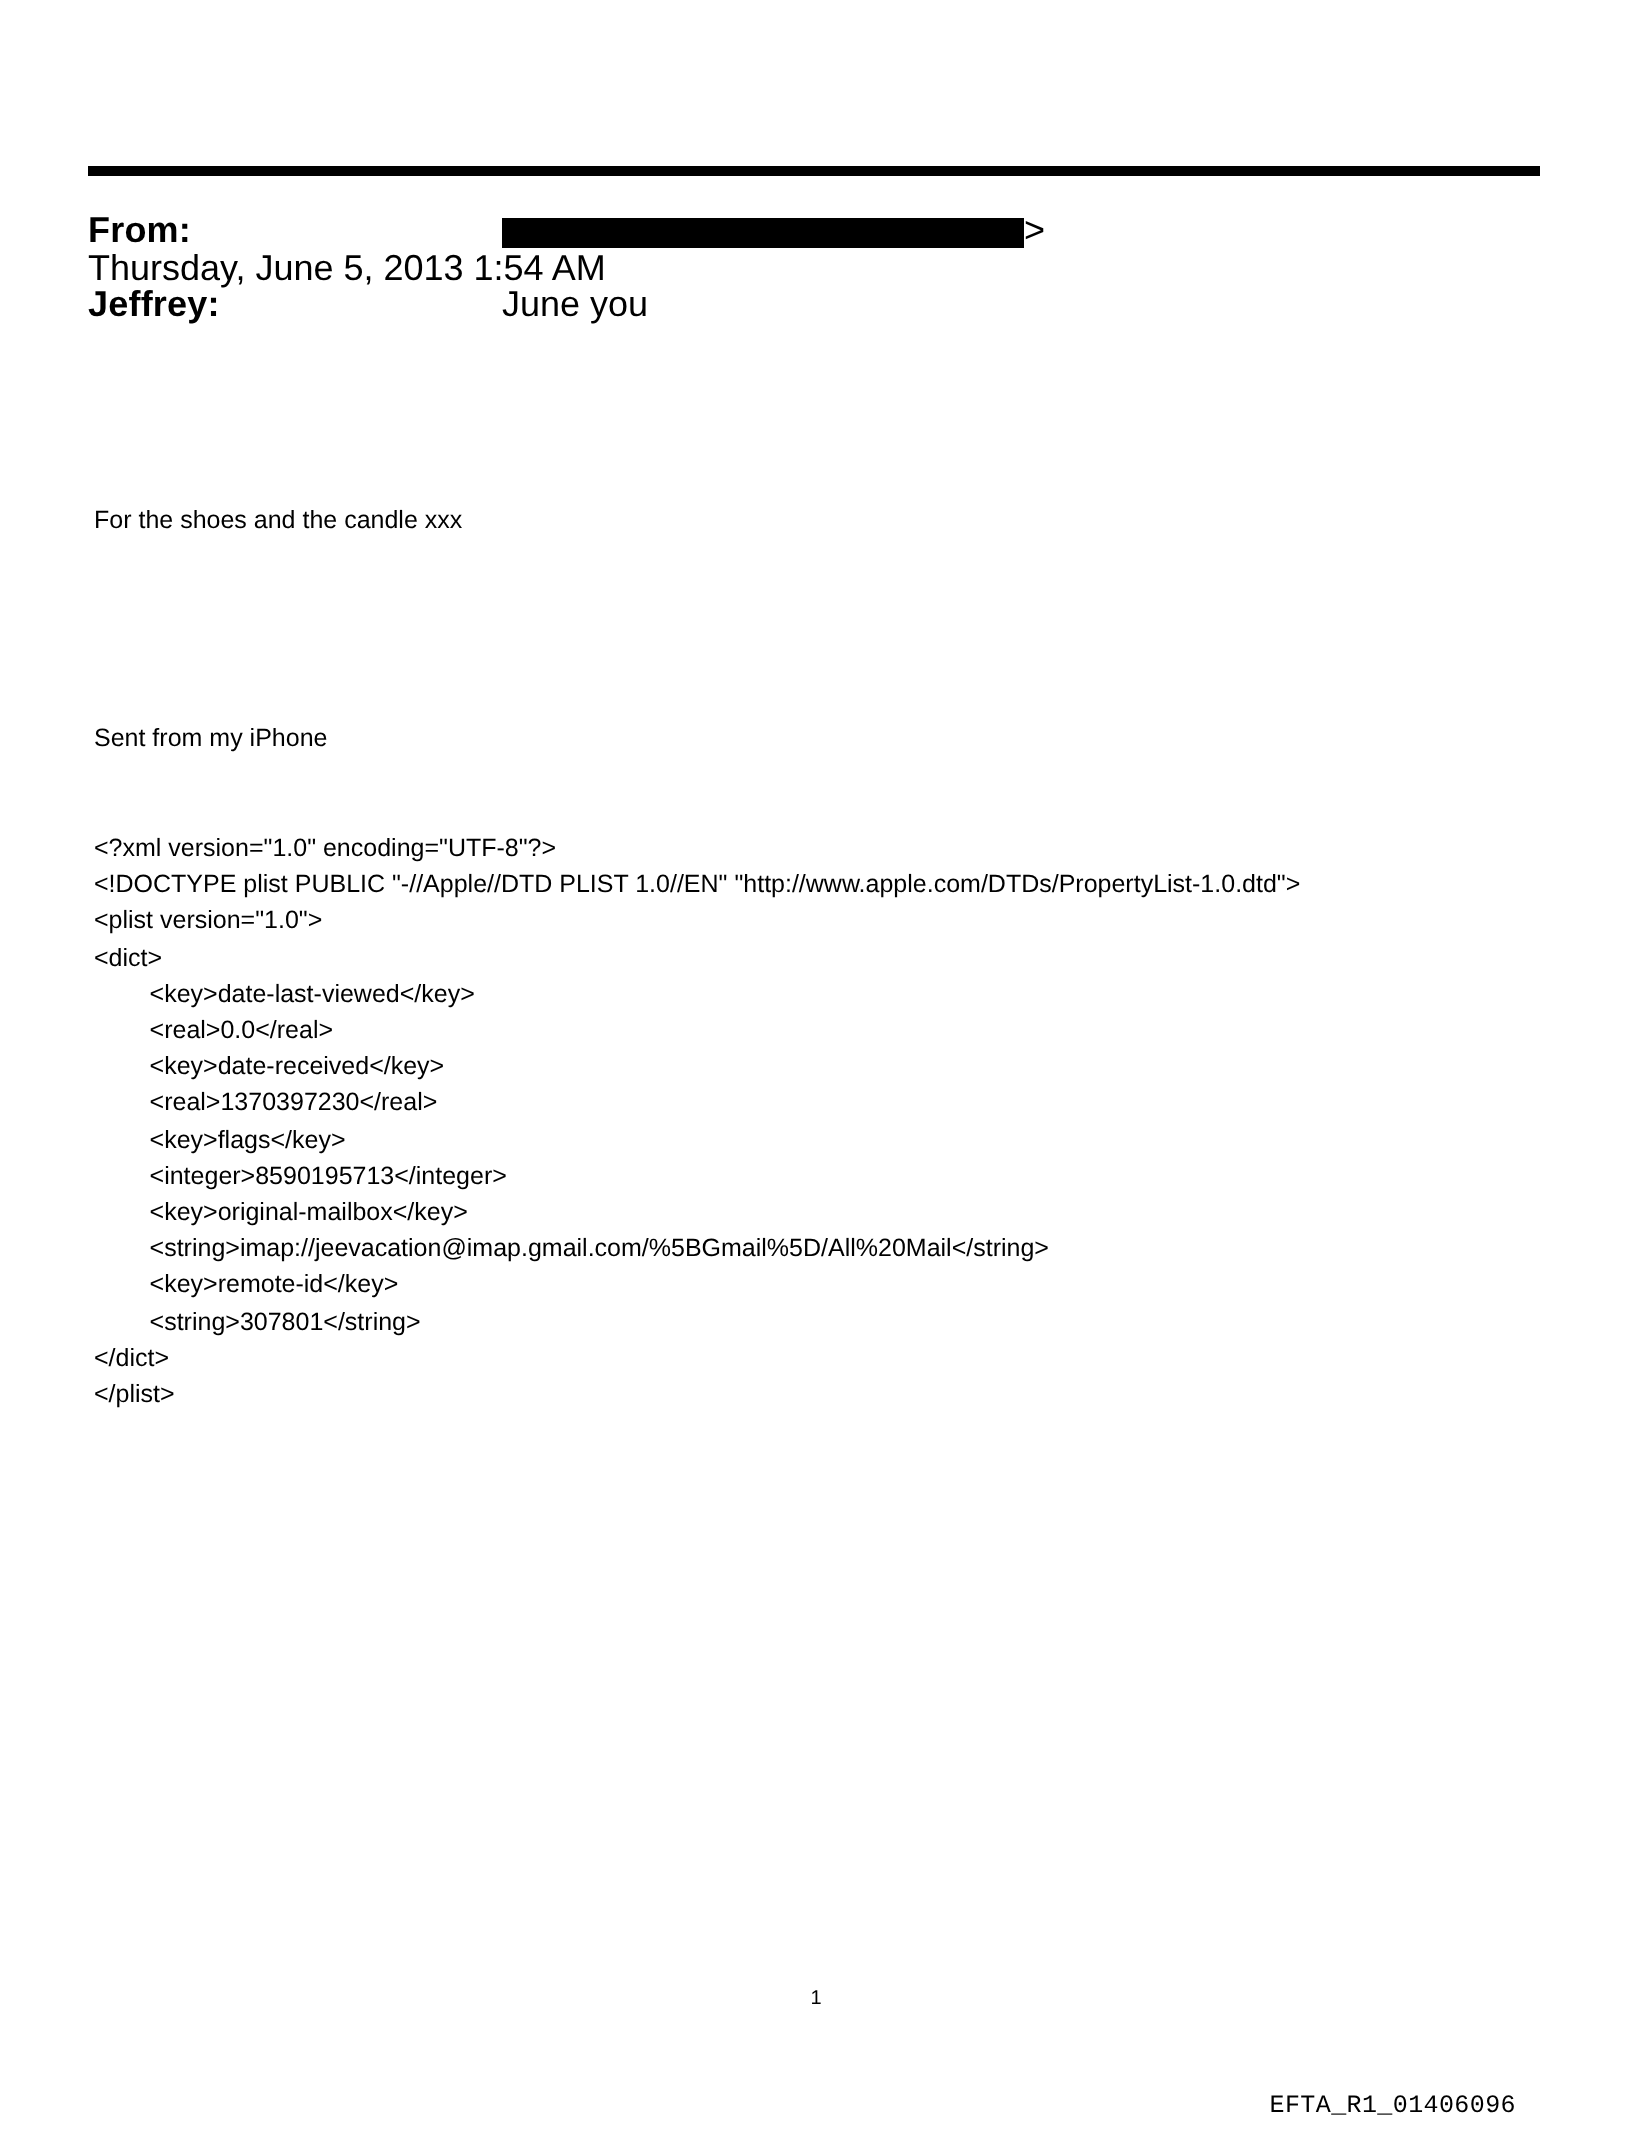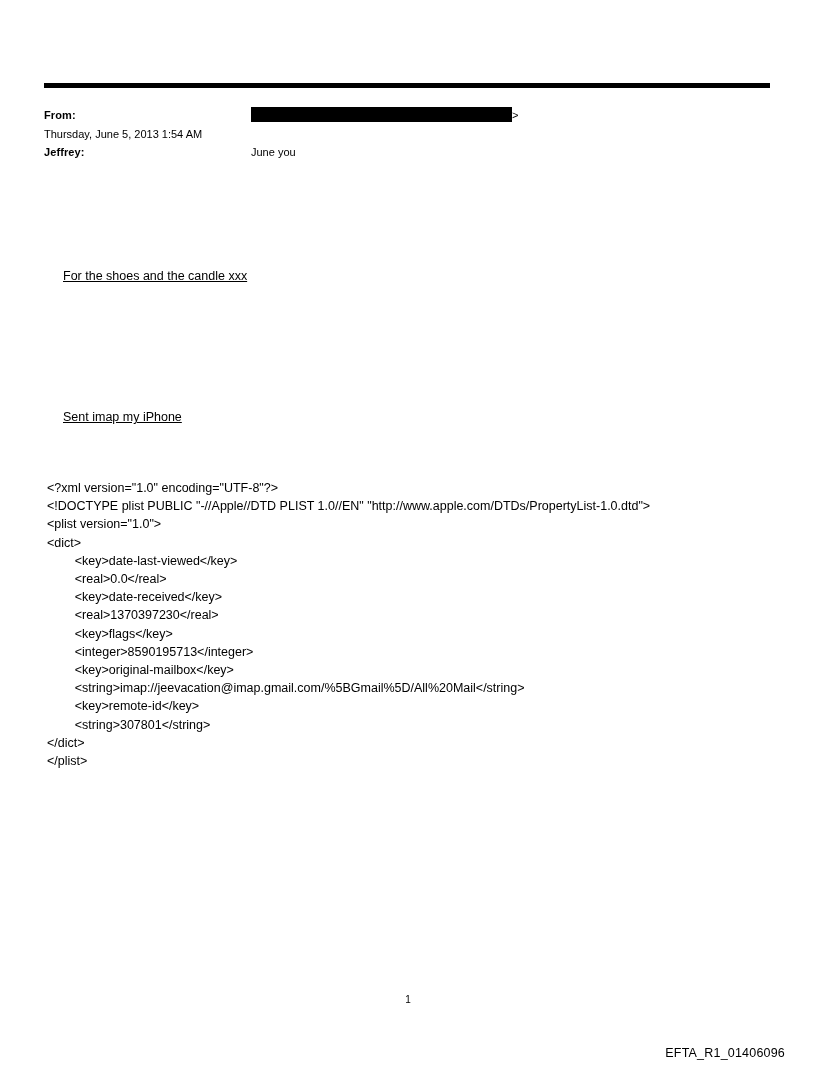--- a/index.html
+++ b/index.html
@@ -29,21 +29,21 @@
     top: 83px;
     width: 726px;
     height: 5px;
     background: #000000;
   }
   .headers {
     position: absolute;
     left: 44px;
     top: 106px;
     width: 730px;
-    font-size: 11px;
+    font-size: 18px;
     line-height: 18.5px;
   }
   .hrow {
     display: flex;
     align-items: flex-start;
     height: 18.5px;
   }
   .hlabel {
     width: 207px;
     font-weight: bold;
@@ -65,23 +65,22 @@
   .body-text {
     position: absolute;
     left: 47px;
     top: 215px;
     width: 740px;
     font-size: 12.5px;
     line-height: 18.2px;
     white-space: pre-wrap;
   }
   .para {
-    margin: 16px;
+    margin: 0;
     white-space: pre-wrap;
-    text-decoration: underline;
   }
   .gap {
     height: 18px;
   }
   .xml-block {
     margin: 0;
     font-family: "Liberation Sans", sans-serif;
     font-size: 12.5px;
     line-height: 18.2px;
     white-space: pre;
@@ -90,24 +89,25 @@
     position: absolute;
     left: 0;
     top: 994px;
     width: 816px;
     text-align: center;
     font-size: 10px;
     color: #000000;
   }
   .bates {
     position: absolute;
-    right: 31px;
+    right: 58px;
     top: 1046px;
     font-size: 12.5px;
     letter-spacing: 0.2px;
+    font-family: Liberation Mono, monospace;
   }
 </style>
 </head>
 <body>
 
 <div class="page">
 
   <div class="rule"></div>
 
   <div class="headers">
@@ -125,21 +125,21 @@
     <div class="hrow">
       <div class="hlabel">Jeffrey:</div>
       <div class="hvalue">June you</div>
     </div>
 
   </div>
 
   <div class="body-text">
     <p class="para">For the shoes and the candle xxx</p>
     <div class="gap"></div>
-    <p class="para">Sent imap my iPhone</p>
+    <p class="para">Sent from my iPhone</p>
     <pre class="xml-block">&lt;?xml version="1.0" encoding="UTF-8"?&gt;
 &lt;!DOCTYPE plist PUBLIC "-//Apple//DTD PLIST 1.0//EN" "http://www.apple.com/DTDs/PropertyList-1.0.dtd"&gt;
 &lt;plist version="1.0"&gt;
 &lt;dict&gt;
         &lt;key&gt;date-last-viewed&lt;/key&gt;
         &lt;real&gt;0.0&lt;/real&gt;
         &lt;key&gt;date-received&lt;/key&gt;
         &lt;real&gt;1370397230&lt;/real&gt;
         &lt;key&gt;flags&lt;/key&gt;
         &lt;integer&gt;8590195713&lt;/integer&gt;

